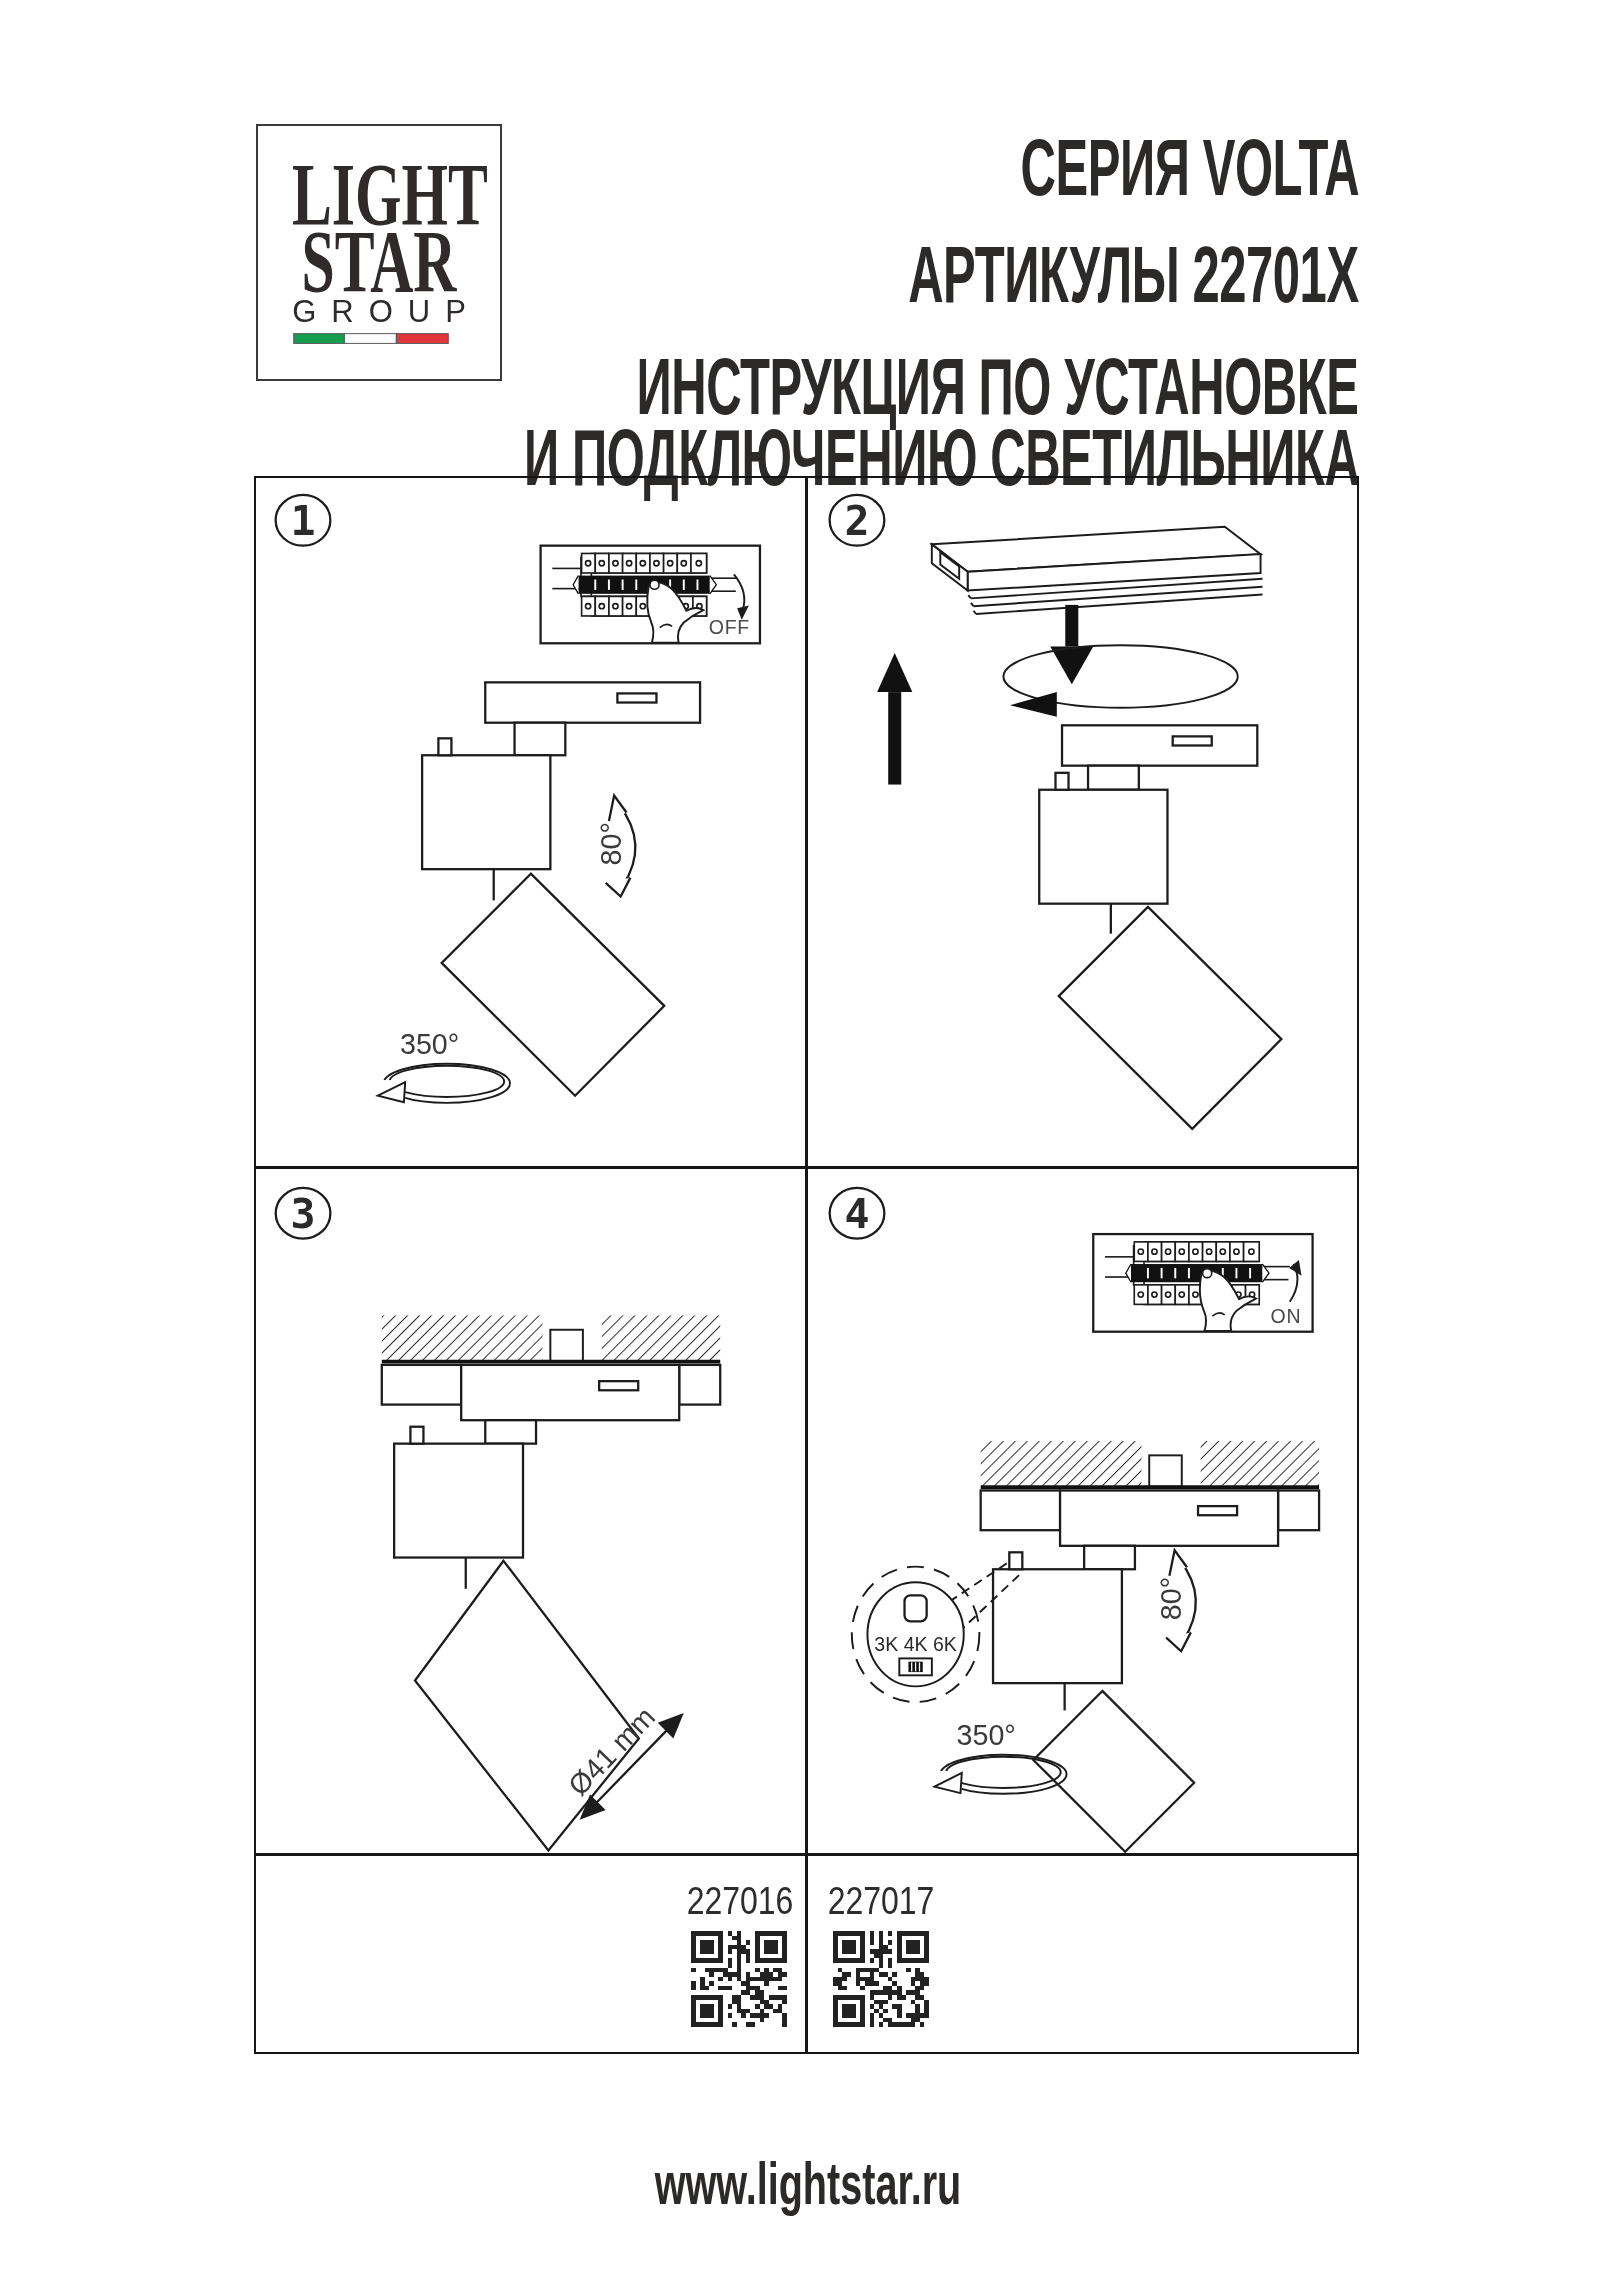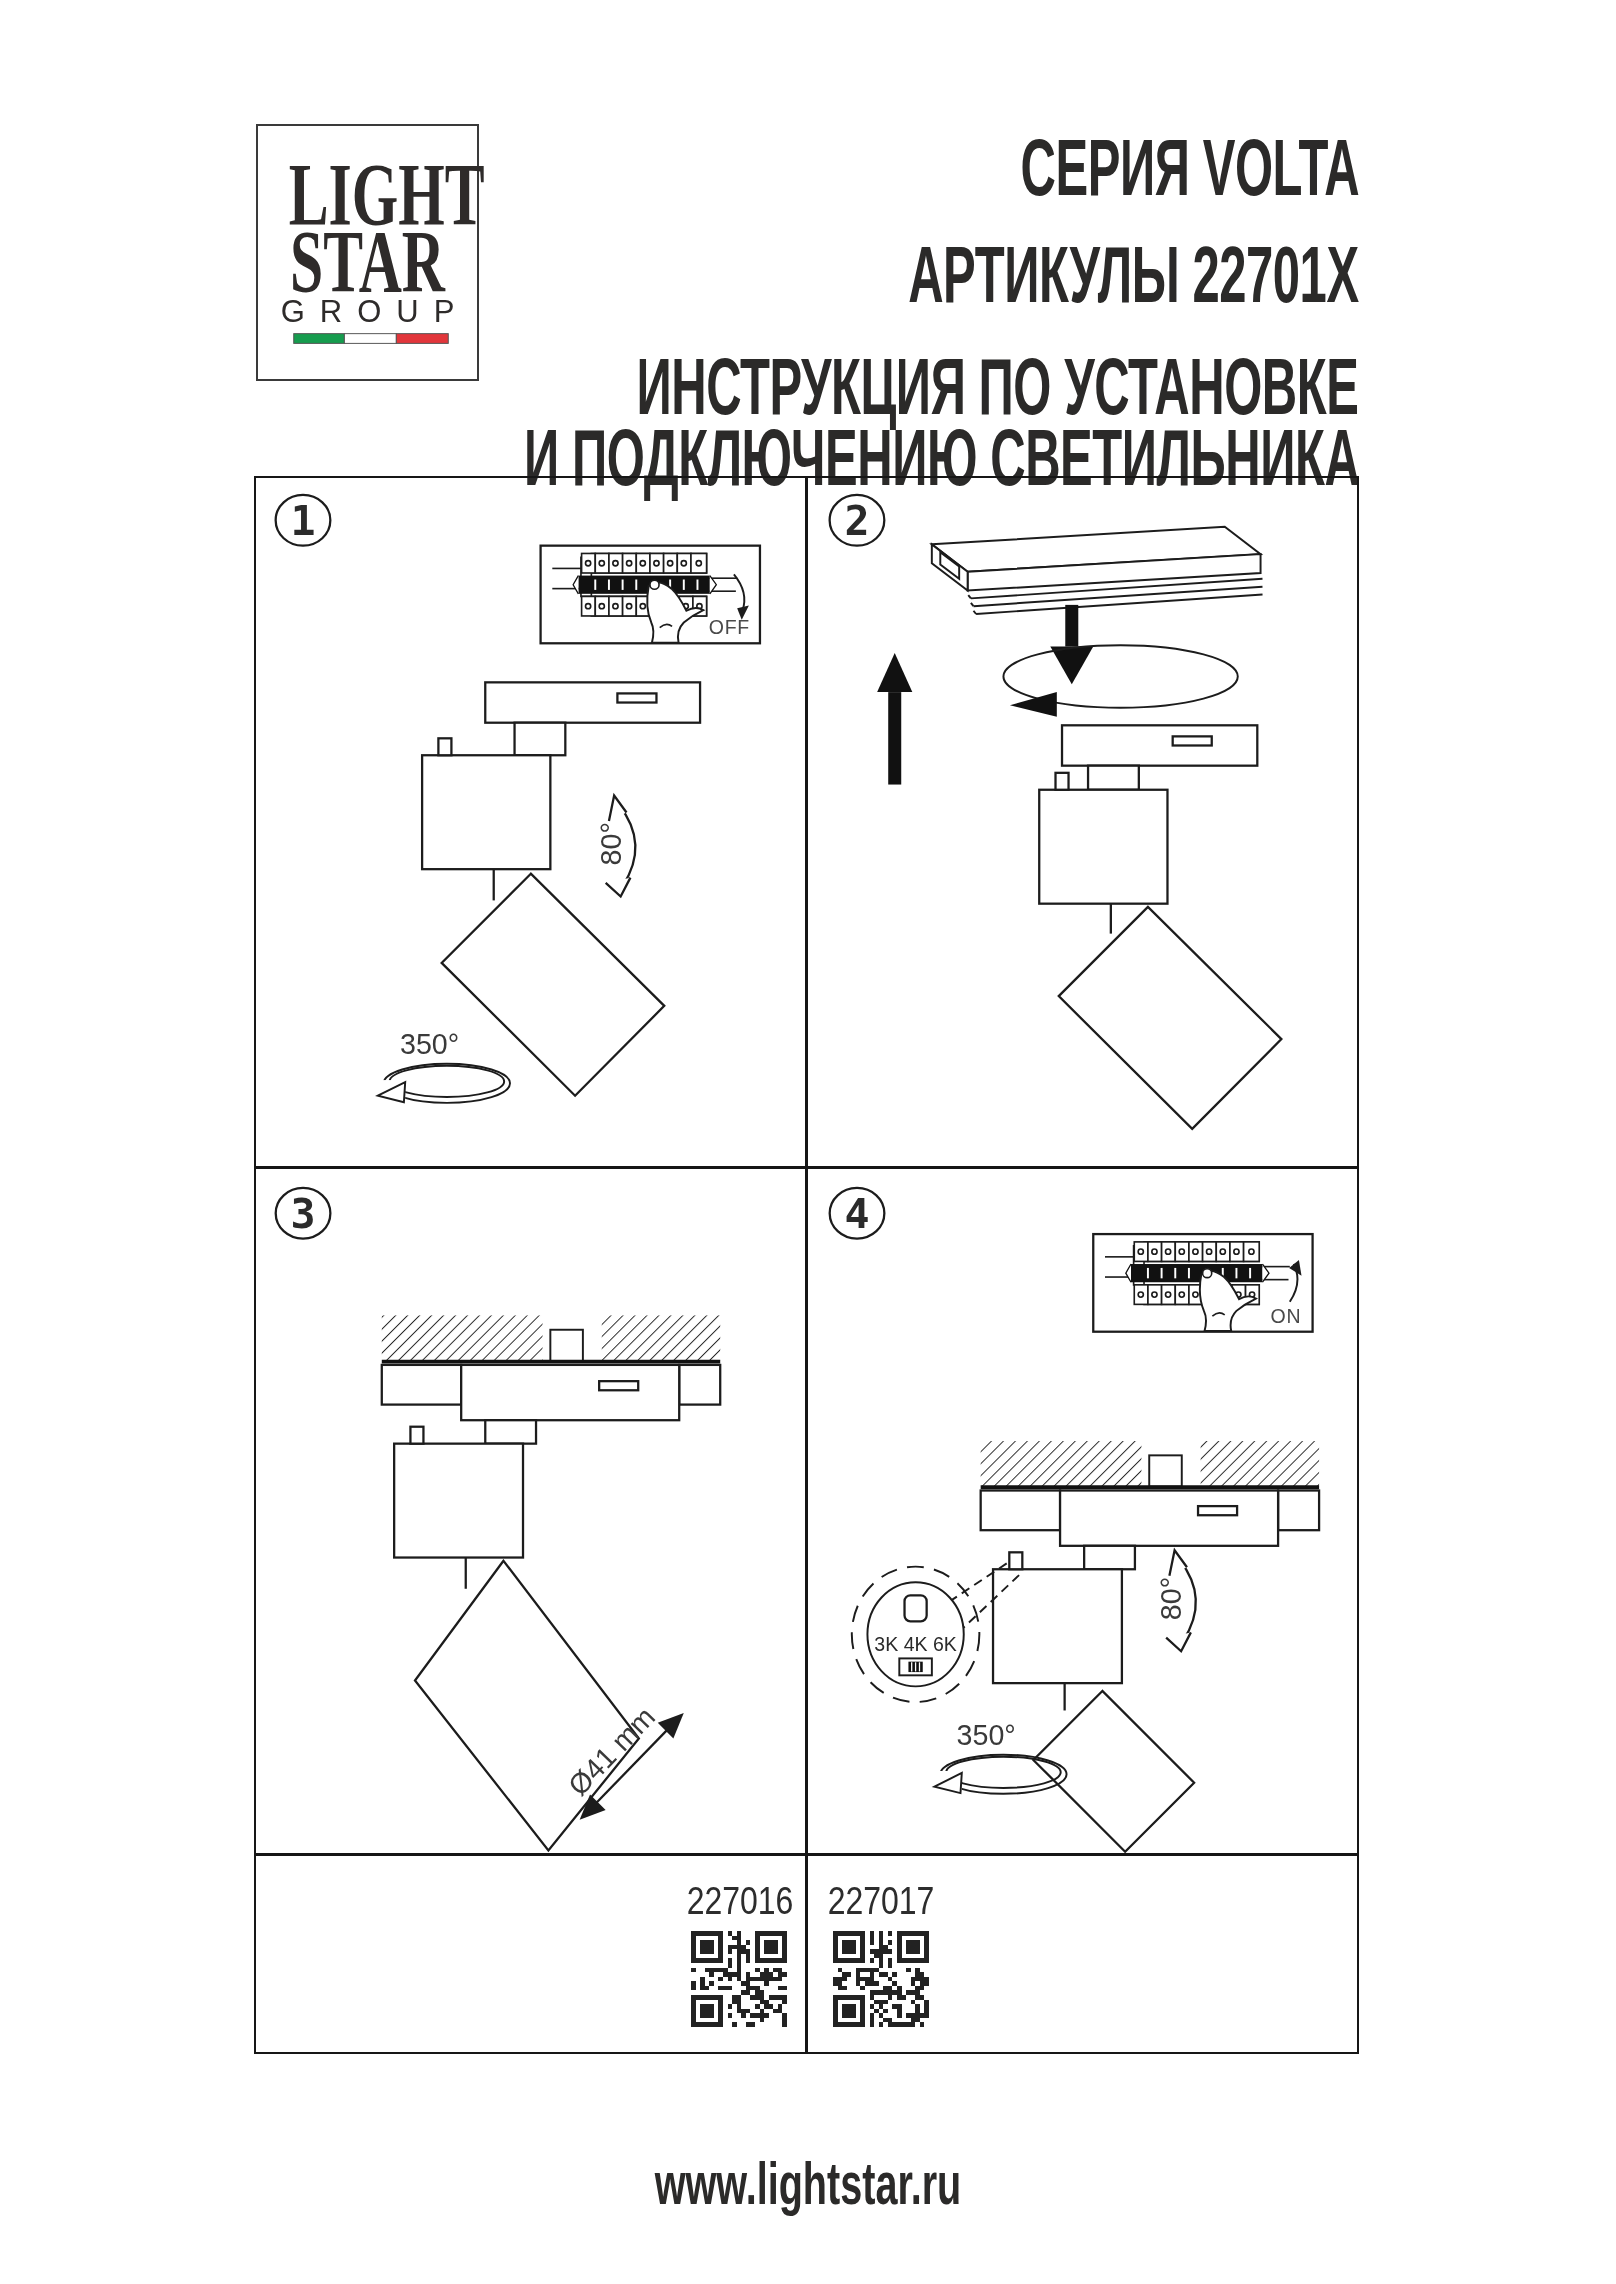--- a/index.html
+++ b/index.html
@@ -1,20 +1,20 @@
 <!DOCTYPE html>
 <html style="font-size:10.4px"><head>
 <meta charset="utf-8">
 <style>
   html,body{margin:0;padding:0;background:#ffffff;}
   body{position:relative;width:1616px;height:2284px;font-family:"Liberation Sans",sans-serif;color:#1f1f1f;overflow:hidden;}
   .abs{position:absolute;}
 
   
-  .logo-box{left:256px;top:124px;width:223px;height:257px;border:2.6px solid #3a3a3a;box-sizing:border-box;}
+  .logo-box{left:256px;top:124px;width:246px;height:257px;border:2.6px solid #3a3a3a;box-sizing:border-box;}
   .logo-light,.logo-star{position:absolute;left:0;width:100%;text-align:center;
     font-family:"Liberation Serif",serif;font-weight:bold;color:#2e2b2a;
     font-size:83px;line-height:65px;transform:scale(.72,1.08);transform-origin:center;}
   .logo-light{top:36px;}
   .logo-star{top:103px;}
   .logo-group{position:absolute;left:0;top:168px;width:100%;text-align:center;
     font-size:31px;letter-spacing:15px;text-indent:15px;color:#2e2b2a;font-weight:400;}
   .logo-flag{position:absolute;left:35px;top:207px;}
 
   

